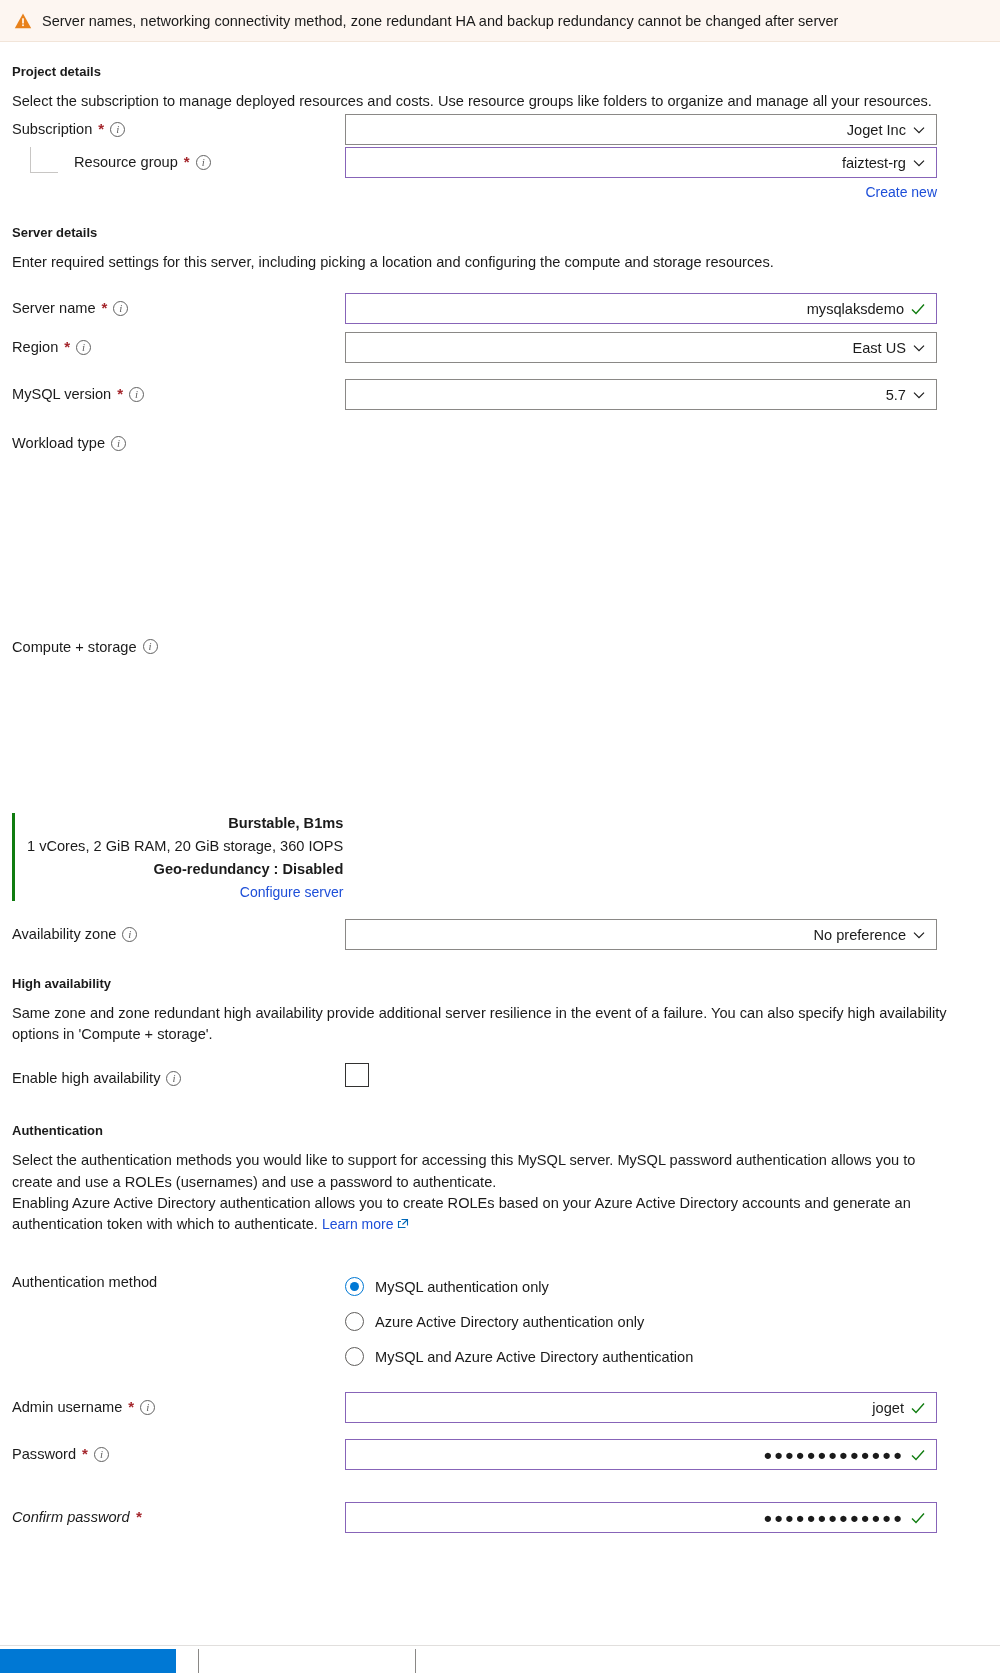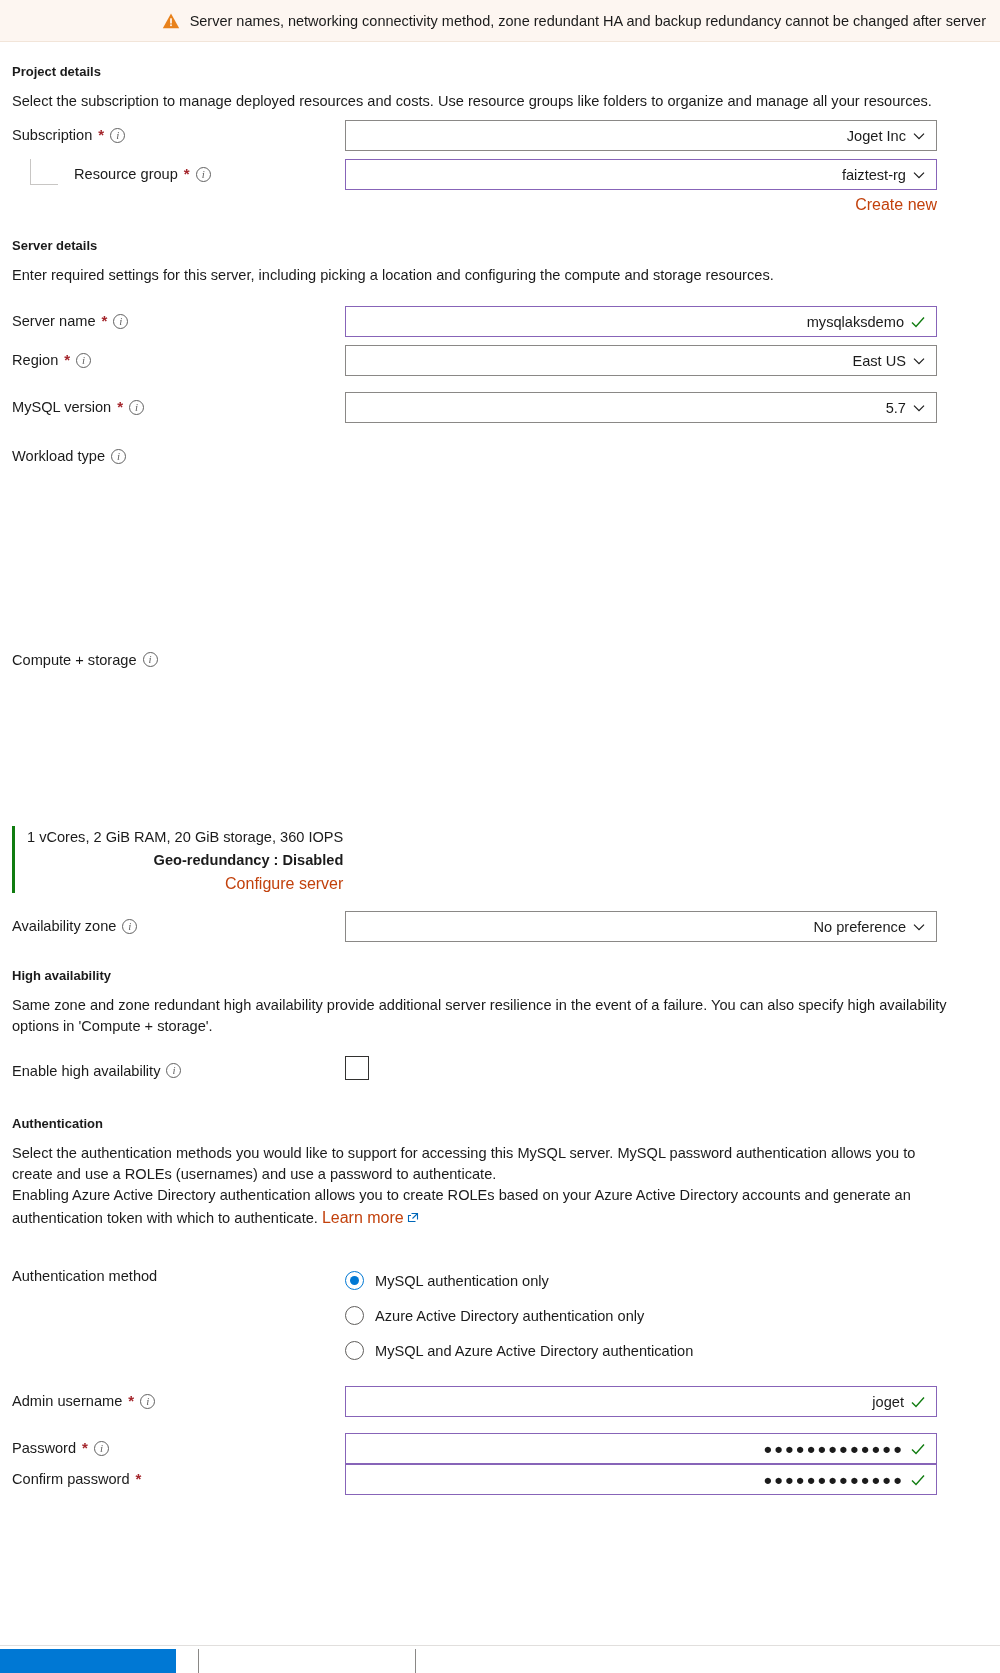--- a/index.html
+++ b/index.html
@@ -15,21 +15,20 @@
 
   
   .banner {
     background: #fdf6f1;
     border-bottom: 1px solid #f2e5d9;
     height: 42px;
     display: flex;
     align-items: center;
     padding: 0 14px;
     gap: 10px;
-    justify-content: flex-end;
   }
   .banner-text {
     font-size: 14.5px;
     color: #1b1b1b;
     white-space: nowrap;
     overflow: hidden;
   }
   .warn-icon { flex: 0 0 auto; width: 18px; height: 18px; display: block; }
 
   
@@ -44,21 +43,21 @@
     font-size: 14.6px;
     line-height: 1.45;
     margin: 12px 0 0 0;
     color: #1b1b1b;
     max-width: 935px;
   }
 
   .row {
     display: flex;
     align-items: flex-start;
-    margin-top: 8px;
+    margin-top: 2px;
     min-height: 30px;
   }
   .row .label {
     width: 333px;
     flex: 0 0 333px;
     font-size: 14.6px;
     line-height: 30px;
     display: flex;
     align-items: center;
     gap: 6px;
@@ -95,22 +94,22 @@
   }
   .control.valid { border-color: #8764b8; }
   .control .val { flex: 1 1 auto; overflow: hidden; white-space: nowrap; }
   .chev {
     width: 14px; height: 14px; flex: 0 0 auto;
     margin-left: 6px;
   }
   .check { width: 16px; height: 16px; flex: 0 0 auto; margin-left: 6px; }
 
   a.link {
-    color: #c2410c;
-    font-size: 16px;
+    color: #1d4ed8;
+    font-size: 14px;
     text-decoration: none;
     display: inline-block;
     margin-top: 6px;
   }
 
   
   .tree {
     position: absolute;
     left: 18px;
     width: 28px;
@@ -314,20 +313,21 @@
       </div>
     </div>
 
     <div class="row" style="margin-top:22px;flex-direction:column;">
       <div class="label">
         <span>Compute + storage</span>
         <span class="info">i</span>
       </div>
       <div class="field">
         <div class="cs-box">
+          <div class="cs-title">Burstable, B1ms</div>
           <div class="cs-sub">1 vCores, 2 GiB RAM, 20 GiB storage, 360 IOPS</div>
           <div class="cs-geo">Geo-redundancy : Disabled</div>
           <a class="link" href="#" style="margin-top:3px;">Configure server</a>
         </div>
       </div>
     </div>
 
     <div class="row" style="margin-top:18px;">
       <div class="label">
         <span>Availability zone</span>
@@ -412,21 +412,21 @@
       <div class="field">
         <div class="control valid">
           <span class="val" style="letter-spacing:2px;">●●●●●●●●●●●●●</span>
           <svg class="check" viewBox="0 0 16 16">
             <path d="M2 8.5 L6 12.5 L14 3.5" stroke="#107c10" stroke-width="1.4" fill="none"></path>
           </svg>
         </div>
       </div>
     </div>
 
-    <div class="row" style="margin-top:0;">
+    <div class="row" style="margin-top:32px;font-style:italic;">
       <div class="label">
         <span>Confirm password</span>
         <span class="req">*</span>
       </div>
       <div class="field">
         <div class="control valid">
           <span class="val" style="letter-spacing:2px;">●●●●●●●●●●●●●</span>
           <svg class="check" viewBox="0 0 16 16">
             <path d="M2 8.5 L6 12.5 L14 3.5" stroke="#107c10" stroke-width="1.4" fill="none"></path>
           </svg>

